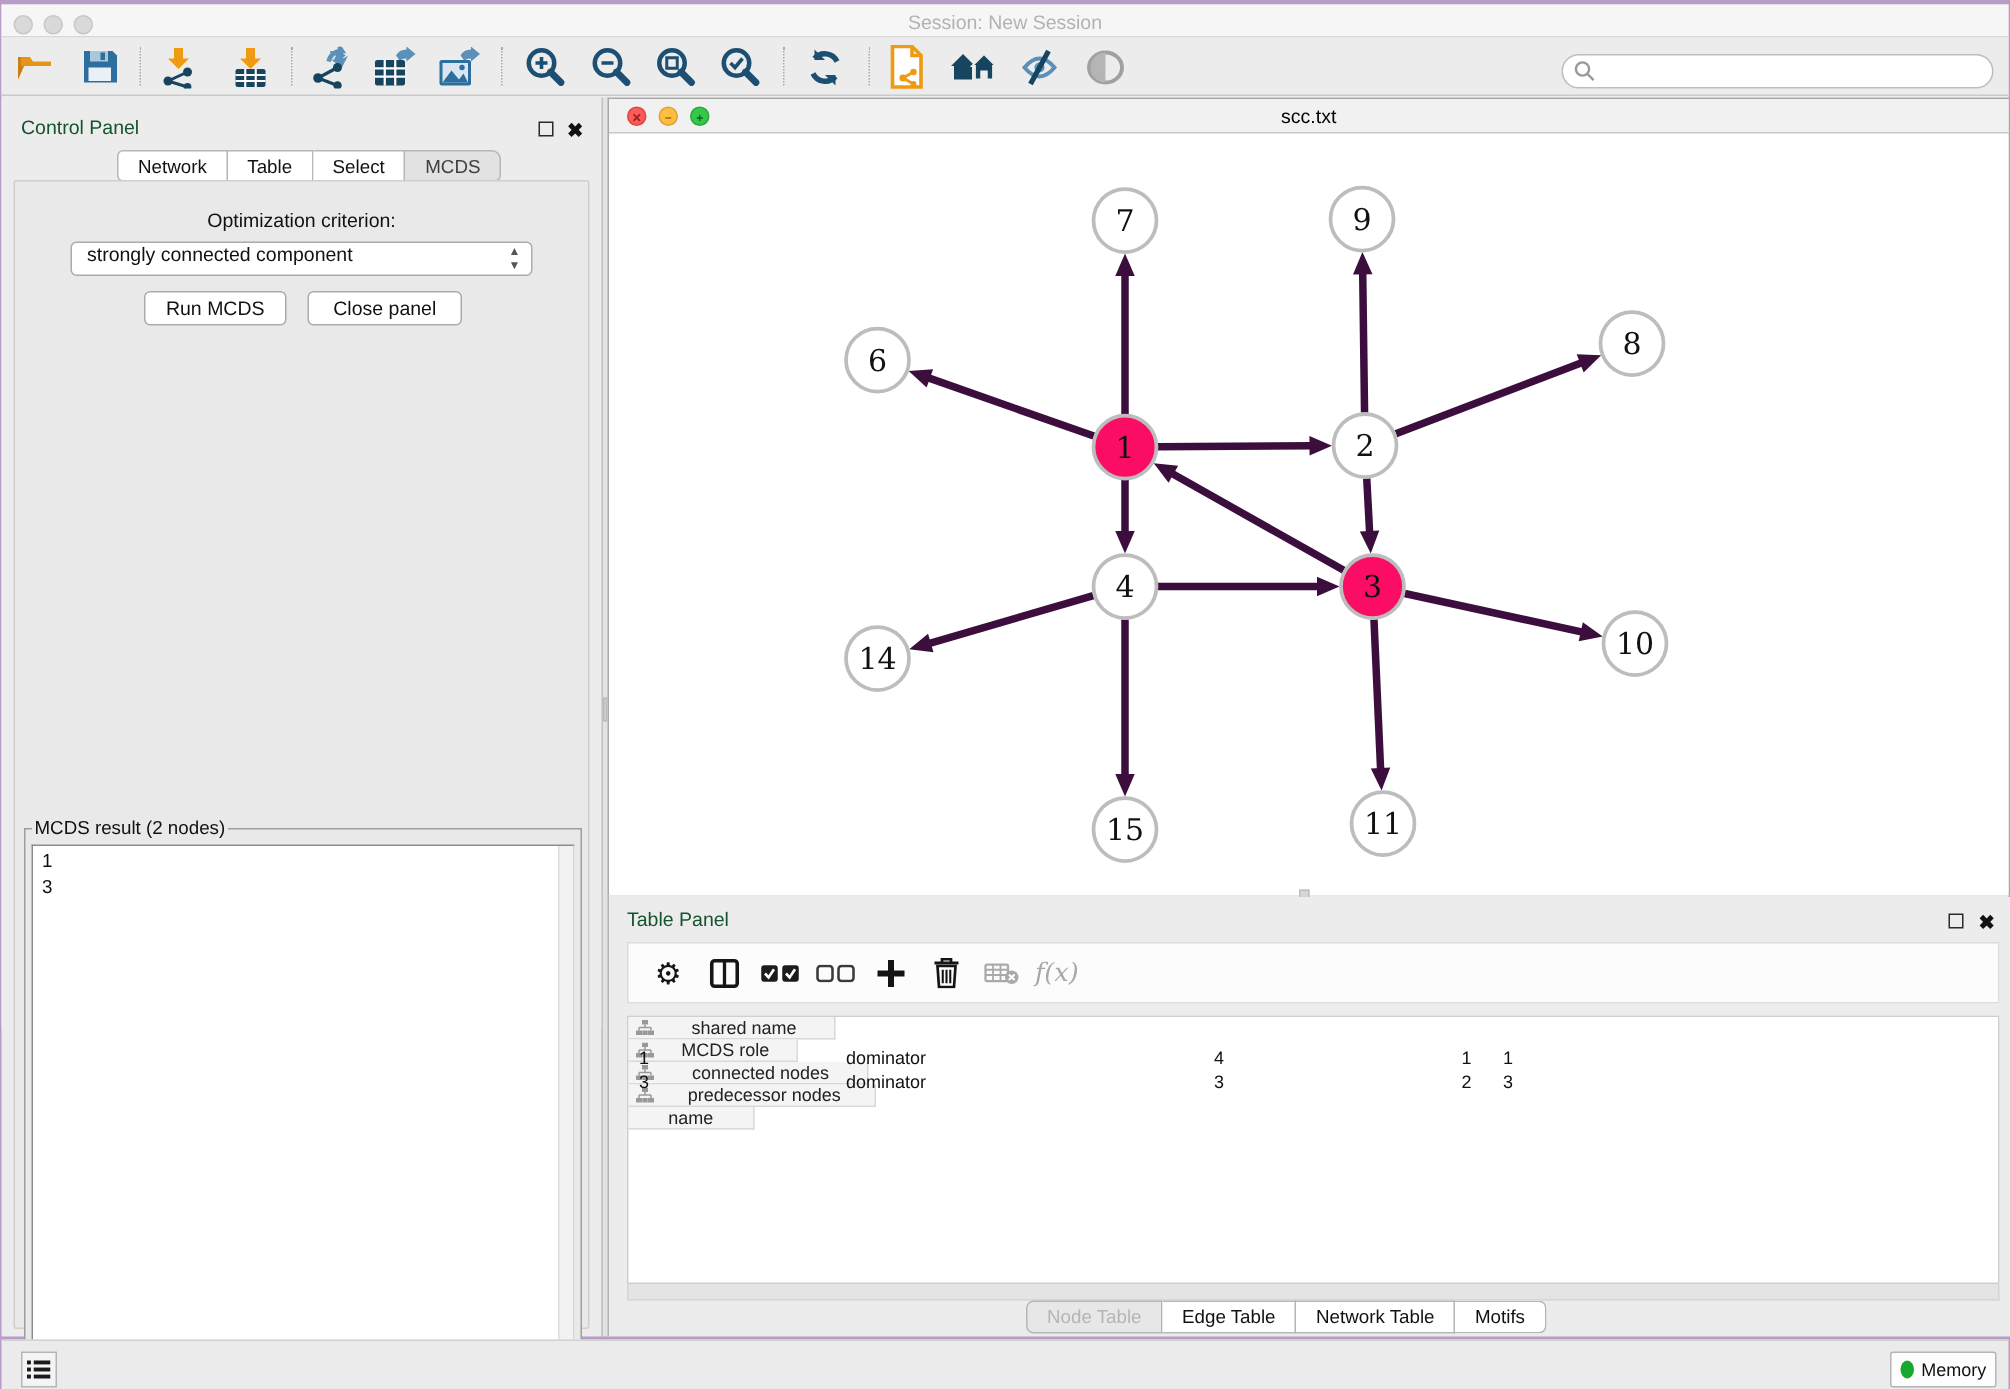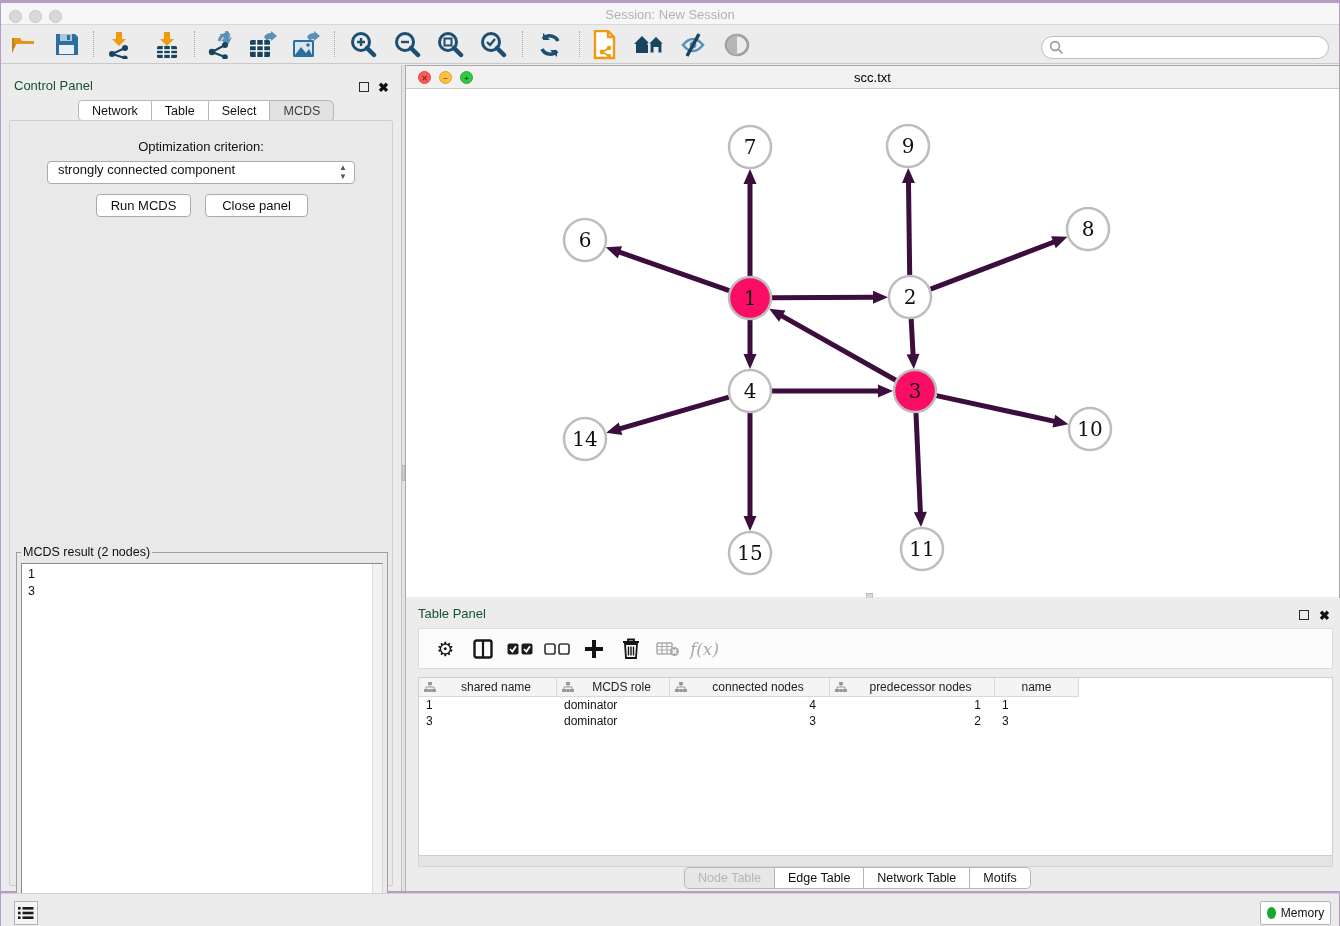--- a/index.html
+++ b/index.html
@@ -55,21 +55,21 @@
   .net-canvas { position:absolute; top:24px; left:0; width:933px; height:507px; background:#fff; }
   .net-grip { position:absolute; bottom:-4px; left:460px; width:7px; height:7px; background:#d6d6d6; border:1px solid #bdbdbd; }
 
   
   .table-panel { position:absolute; top:595px; left:405px; width:935px; height:293px; background:#ececec; }
   .tp-toolbar { position:absolute; top:30px; left:12px; width:915px; height:41px; background:#fcfcfc; border:1px solid #dcdcdc; display:flex; align-items:center; padding-left:8px; }
   .tp-icon { width:37px; height:30px; display:flex; align-items:center; justify-content:center; }
   .gear-glyph { font-size:20px; color:#161616; font-family:"DejaVu Sans", sans-serif; }
   .fx-glyph { font-size:17px; color:#a8a8a8; font-family:"DejaVu Serif", serif; font-style:italic; }
   .data-table { position:absolute; top:79px; left:12px; width:915px; height:179px; background:#fff; border:1px solid #cfcfcf; overflow:hidden; }
-  .t-header { display:flex; height:19px; }
+  .t-header { display:flex; height:19px;flex-direction:column; }
   .t-hcell { background:#f4f4f4; border-right:1px solid #d9d9d9; border-bottom:1px solid #d9d9d9; font-size:12px; color:#222; display:flex; align-items:center; }
   .t-hcell .lbl { flex:1; text-align:center; }
   .t-row { display:flex; height:16px; }
   .t-cell { font-size:12px; color:#111; line-height:16px; white-space:nowrap; overflow:hidden; }
   .t-cell.al { text-align:left; padding-left:7px; }
   .t-cell.ar { text-align:right; padding-right:14px; }
   .tp-strip { position:absolute; top:258px; left:12px; width:915px; height:11px; background:#e4e4e4; border:1px solid #d5d5d5; border-top:none; }
   .tp-tabs { position:absolute; top:269px; left:278px; display:flex; }
   .tp-tab { height:22px; padding:0 13px; background:#fff; border:1px solid #b6b6b6; border-left:none; font-size:12.5px; color:#111; display:flex; align-items:center; }
   .tp-tab:first-child { border-left:1px solid #b6b6b6; border-top-left-radius:5px; border-bottom-left-radius:5px; }

